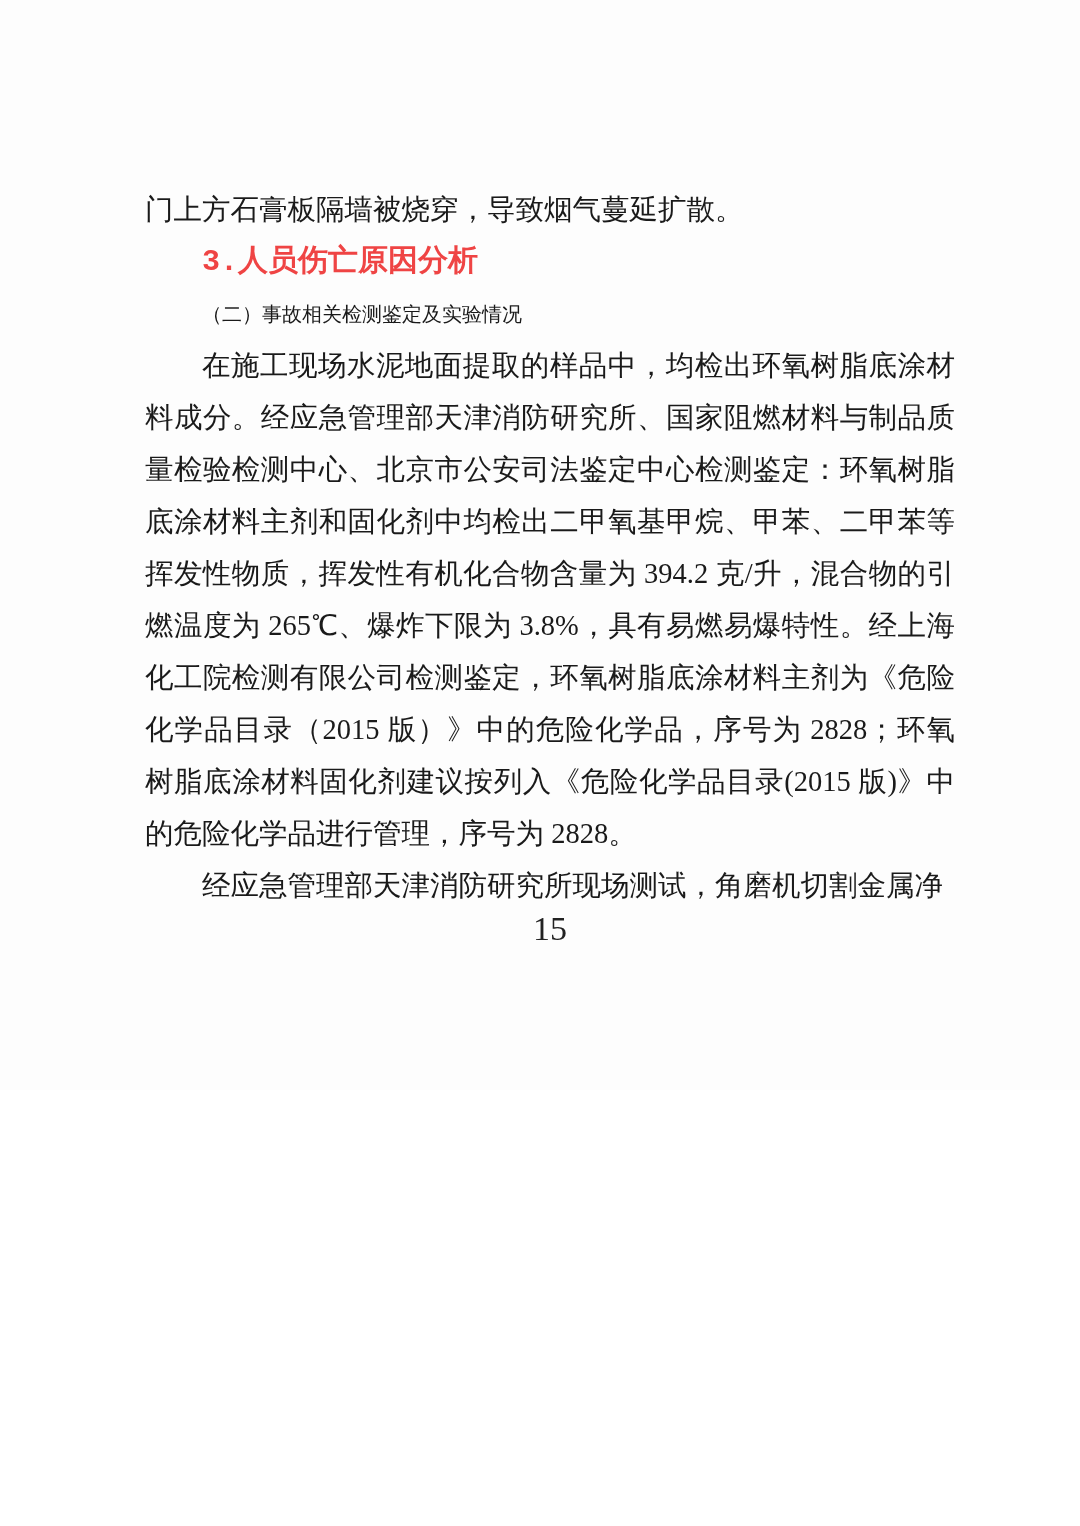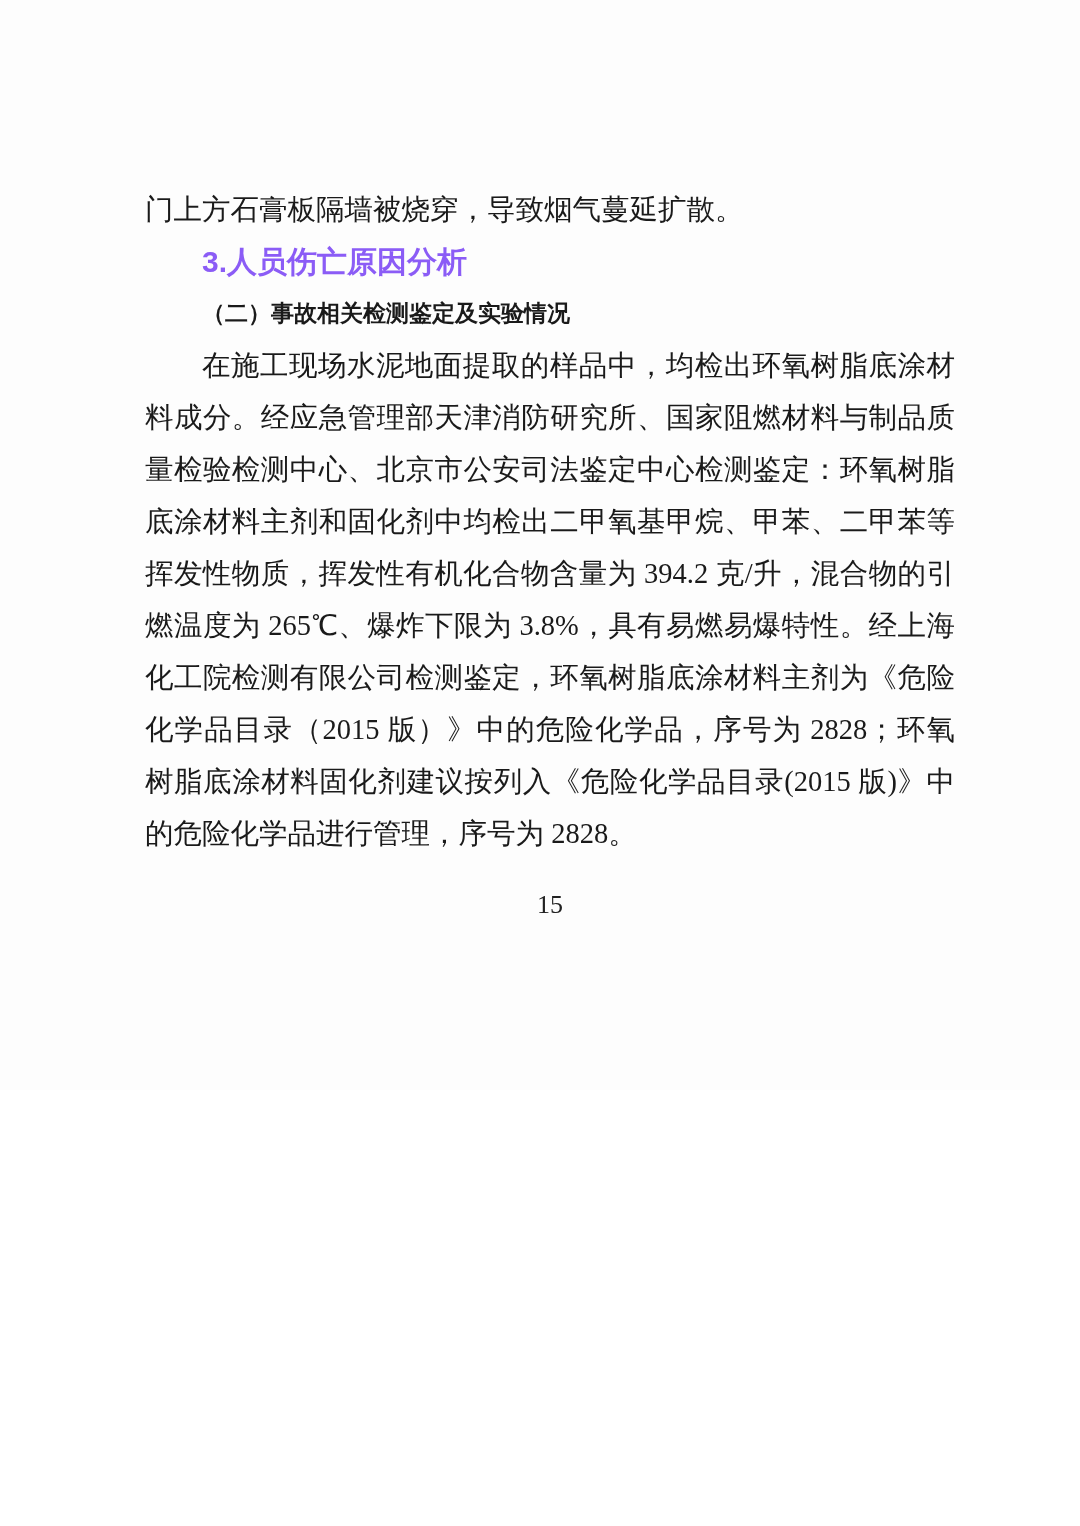--- a/index.html
+++ b/index.html
@@ -25,60 +25,60 @@
     text-align: justify;
     text-justify: inter-character;
     word-break: normal;
   }
   .indent {
     text-indent: 57px;
   }
   .num-heading {
     margin: 0;
     padding-left: 57px;
-    font-family: Liberation Sans, sans-serif;
+    font-family: Liberation Mono, monospace;
     font-weight: 700;
     font-size: 30px;
     line-height: 52px;
-    color: #8b5cf6;
+    color: #ef4444;
   }
   .kai-heading {
     margin: 0;
     padding-left: 57px;
     font-family: "Liberation Serif", serif;
-    font-weight: 700;
-    font-size: 23px;
+    font-weight: 400;
+    font-size: 20px;
     line-height: 52px;
     color: #1a1a1a;
   }
   .hei {
     font-family: "Liberation Sans", sans-serif;
     font-weight: 700;
     color: #111111;
   }
   .page-footer {
-    margin-top: 28px;
     text-align: center;
-    font-size: 26px;
+    font-size: 34px;
     line-height: 34px;
     color: #222222;
   }
 </style>
 </head>
 <body>
 
 <div class="page">
 
   <p class="body-para">门上方石膏板隔墙被烧穿，导致烟气蔓延扩散。</p>
 
   <h3 class="num-heading">3.人员伤亡原因分析</h3>
 
 
   <h2 class="kai-heading">（二）事故相关检测鉴定及实验情况</h2>
 
 
   <p class="body-para indent">在施工现场水泥地面提取的样品中，均检出环氧树脂底涂材料成分。经应急管理部天津消防研究所、国家阻燃材料与制品质量检验检测中心、北京市公安司法鉴定中心检测鉴定：环氧树脂底涂材料主剂和固化剂中均检出二甲氧基甲烷、甲苯、二甲苯等挥发性物质，挥发性有机化合物含量为 394.2 克/升，混合物的引燃温度为 265℃、爆炸下限为 3.8%，具有易燃易爆特性。经上海化工院检测有限公司检测鉴定，环氧树脂底涂材料主剂为《危险化学品目录（2015 版）》中的危险化学品，序号为 2828；环氧树脂底涂材料固化剂建议按列入《危险化学品目录(2015 版)》中的危险化学品进行管理，序号为 2828。</p>
 
 
+  <p class="body-para indent">经应急管理部天津消防研究所现场测试，角磨机切割金属净</p>
 
   <div class="page-footer">15</div>
 
 </div>
 
 </body></html>

